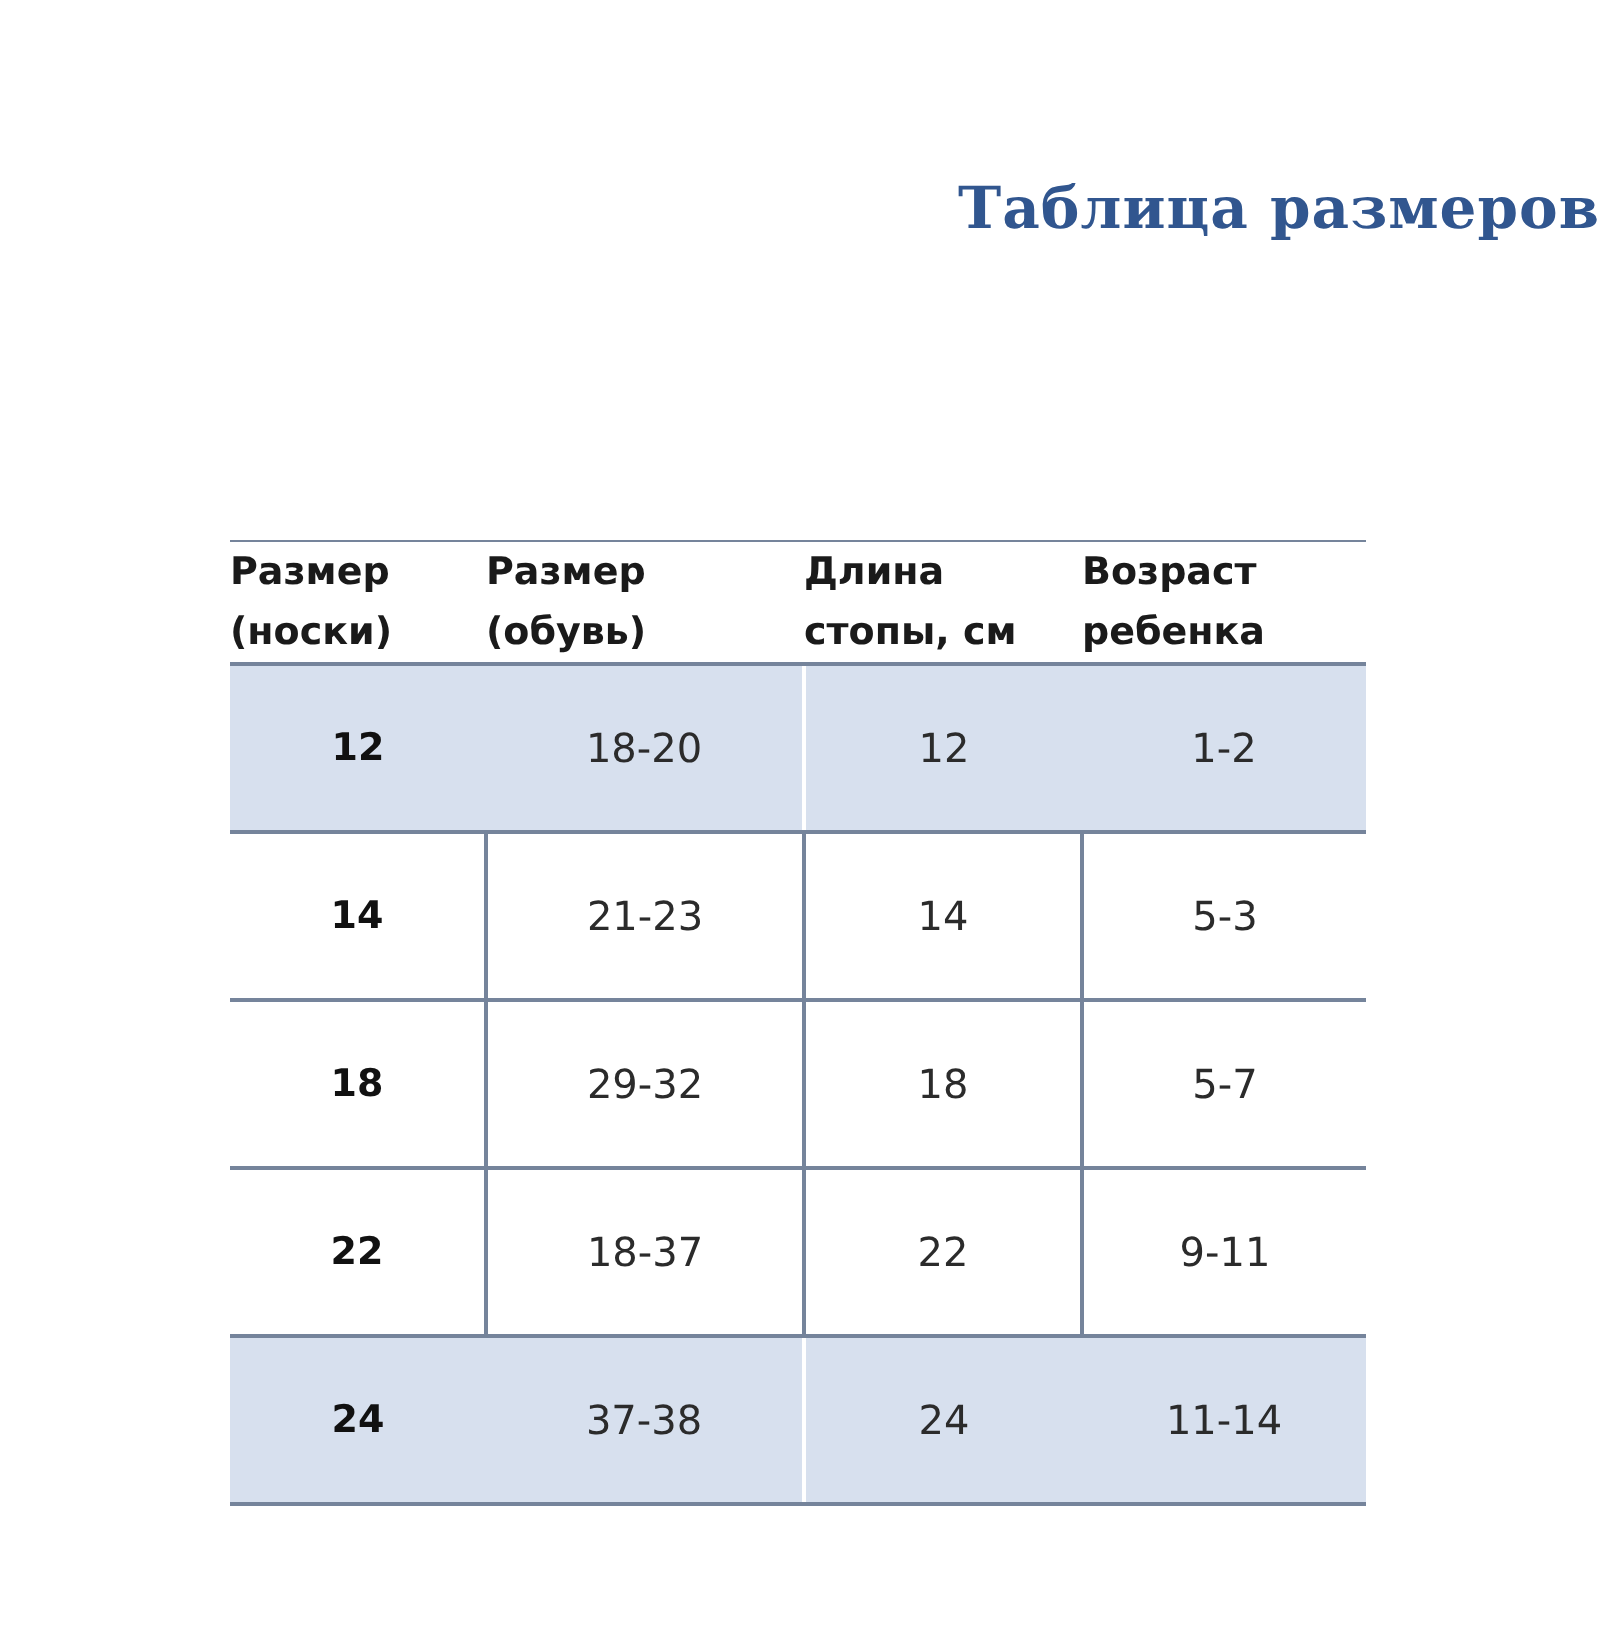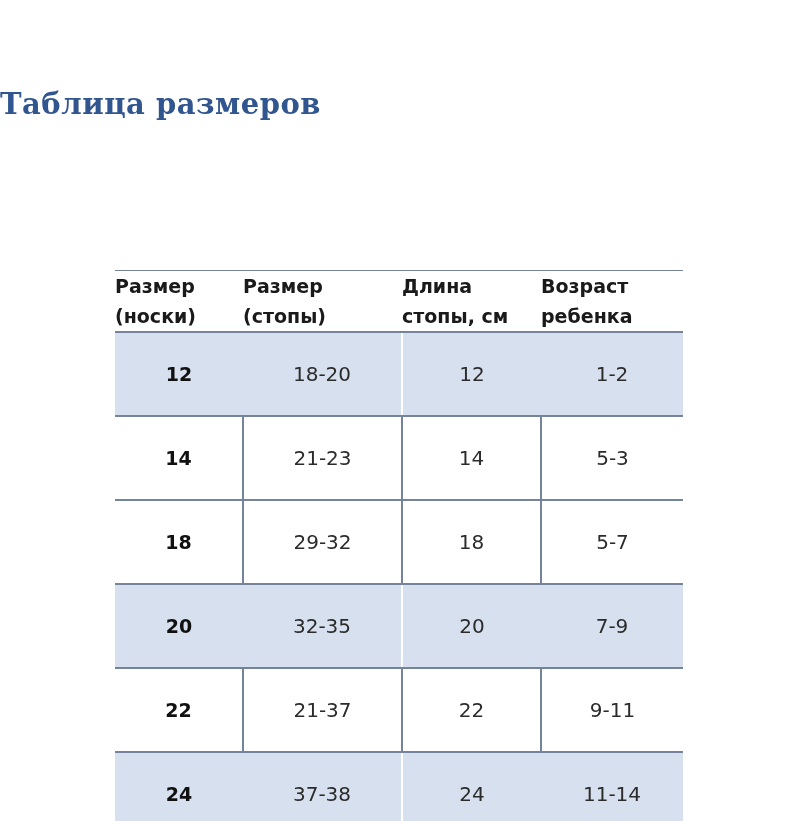--- a/index.html
+++ b/index.html
@@ -12,21 +12,21 @@
     background: #ffffff;
     position: relative;
     font-family: "DejaVu Sans", sans-serif;
     overflow: hidden;
   }
   .title-block {
     position: absolute;
     top: 84px;
     left: 0;
     width: 800px;
-    text-align: left;
+    text-align: right;
     font-family: "DejaVu Serif", serif;
     font-weight: bold;
     color: var(--title-color, #31568F);
     font-size: 29px;
     line-height: 41px;
     letter-spacing: 0.5px;
   }
   .size-table {
     position: absolute;
     top: 270px;
@@ -94,21 +94,21 @@
       <col class="col-4">
   </colgroup>
   <thead>
     <tr>
       <th>
         <div>Размер</div>
         <div>(носки)</div>
       </th>
       <th>
         <div>Размер</div>
-        <div>(стопы)</div>
+        <div>(обувь)</div>
       </th>
       <th>
         <div>Длина</div>
         <div>стопы, см</div>
       </th>
       <th>
         <div>Возраст</div>
         <div>ребенка</div>
       </th>
     </tr>
@@ -125,29 +125,23 @@
         <td>21-23</td>
         <td>14</td>
         <td>5-3</td>
       </tr>
       <tr class="plain">
         <td>18</td>
         <td>29-32</td>
         <td>18</td>
         <td>5-7</td>
       </tr>
-      <tr class="alt">
-        <td>20</td>
-        <td>32-35</td>
-        <td>20</td>
-        <td>7-9</td>
-      </tr>
       <tr class="plain">
         <td>22</td>
-        <td>21-37</td>
+        <td>18-37</td>
         <td>22</td>
         <td>9-11</td>
       </tr>
       <tr class="alt">
         <td>24</td>
         <td>37-38</td>
         <td>24</td>
         <td>11-14</td>
       </tr>
     </tbody>

